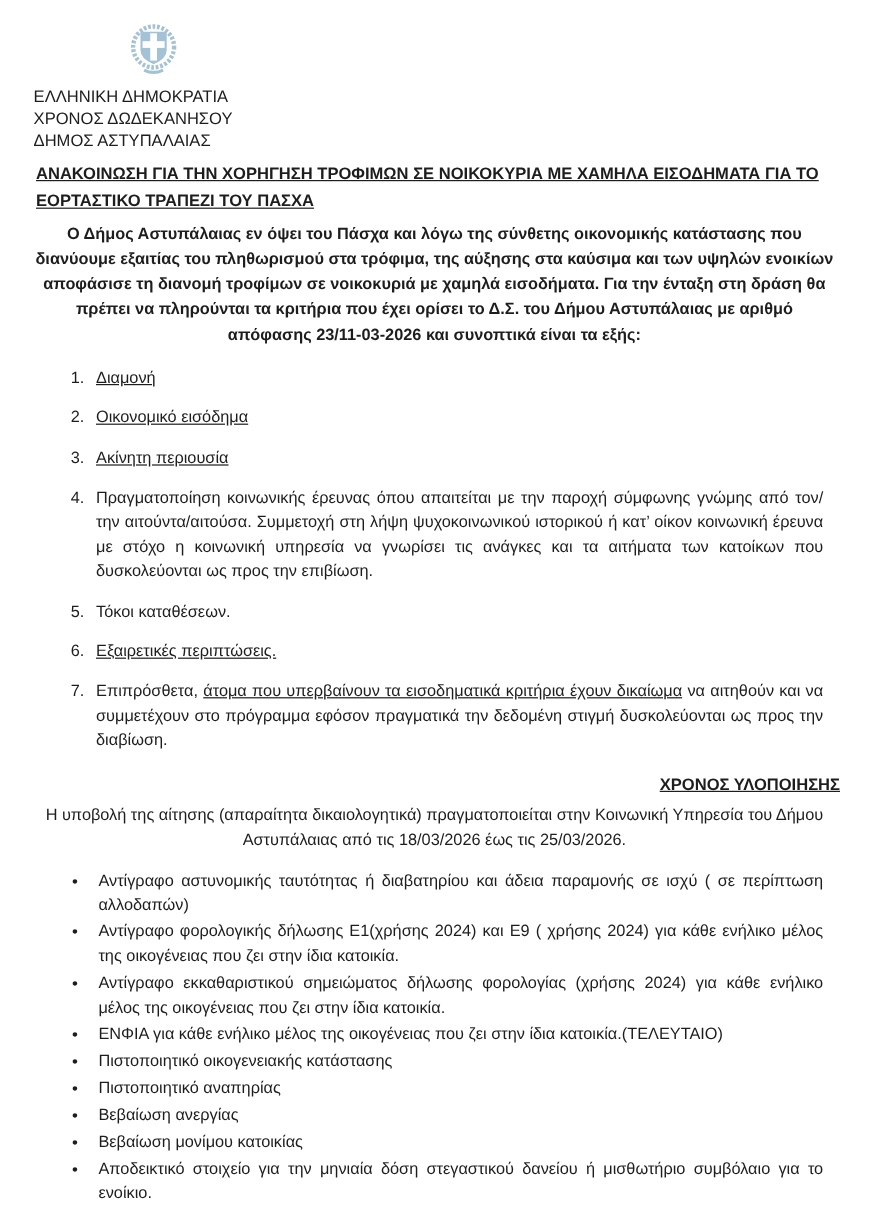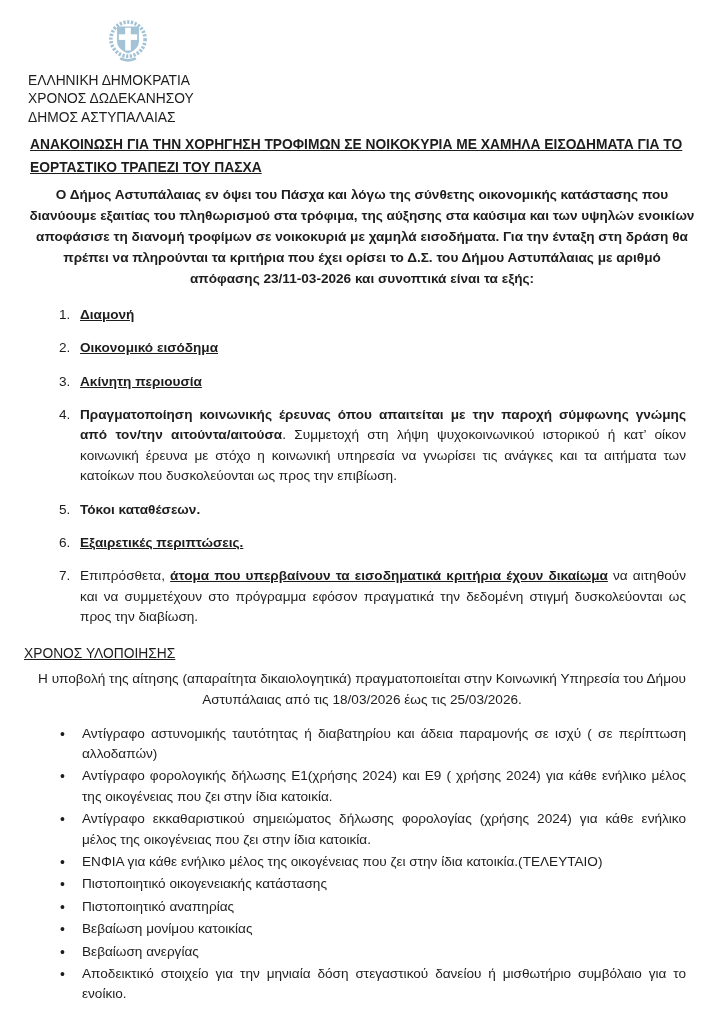--- a/index.html
+++ b/index.html
@@ -46,28 +46,28 @@
   ol.criteria {
     margin: 16px 14px 0 24px;
     padding-left: 26px;
   }
   ol.criteria > li {
     margin-bottom: 13px;
     padding-left: 6px;
     text-align: justify;
     line-height: 1.5;
   }
-  .emph { font-weight: bold; }
+  .emph { font-weight: normal; }
   .emph.u { text-decoration: underline; }
 
   
   .section-heading {
     margin-top: 16px;
-    text-align: left;
-    font-weight: normal;
+    text-align: right;
+    font-weight: bold;
     text-decoration: underline;
     font-size: 13.8px;
   }
   .schedule-par {
     margin: 4px 10px 0 10px;
     text-align: center;
     line-height: 1.55;
   }
 
   
@@ -132,18 +132,18 @@
   <div class="section-heading">ΧΡΟΝΟΣ ΥΛΟΠΟΙΗΣΗΣ</div>
   <p class="schedule-par">Η υποβολή της αίτησης (απαραίτητα δικαιολογητικά) πραγματοποιείται στην Κοινωνική Υπηρεσία του Δήμου Αστυπάλαιας από τις 18/03/2026 έως τις 25/03/2026.</p>
 
   <ul class="documents">
     <li>Αντίγραφο αστυνομικής ταυτότητας ή διαβατηρίου και άδεια παραμονής σε ισχύ ( σε περίπτωση αλλοδαπών)</li>
     <li>Αντίγραφο φορολογικής δήλωσης Ε1(χρήσης 2024) και Ε9 ( χρήσης 2024) για κάθε ενήλικο μέλος της οικογένειας που ζει στην ίδια κατοικία.</li>
     <li>Αντίγραφο εκκαθαριστικού σημειώματος δήλωσης φορολογίας (χρήσης 2024) για κάθε ενήλικο μέλος της οικογένειας που ζει στην ίδια κατοικία.</li>
     <li>ΕΝΦΙΑ  για κάθε ενήλικο μέλος της οικογένειας που ζει στην ίδια κατοικία.(ΤΕΛΕΥΤΑΙΟ)</li>
     <li>Πιστοποιητικό οικογενειακής κατάστασης</li>
     <li>Πιστοποιητικό αναπηρίας</li>
+    <li>Βεβαίωση ανεργίας</li>
     <li>Βεβαίωση μονίμου κατοικίας</li>
-    <li>Βεβαίωση ανεργίας</li>
     <li>Αποδεικτικό στοιχείο για την μηνιαία δόση στεγαστικού δανείου ή μισθωτήριο συμβόλαιο για το ενοίκιο.</li>
   </ul>
 
 </div>
 
 </body></html>

